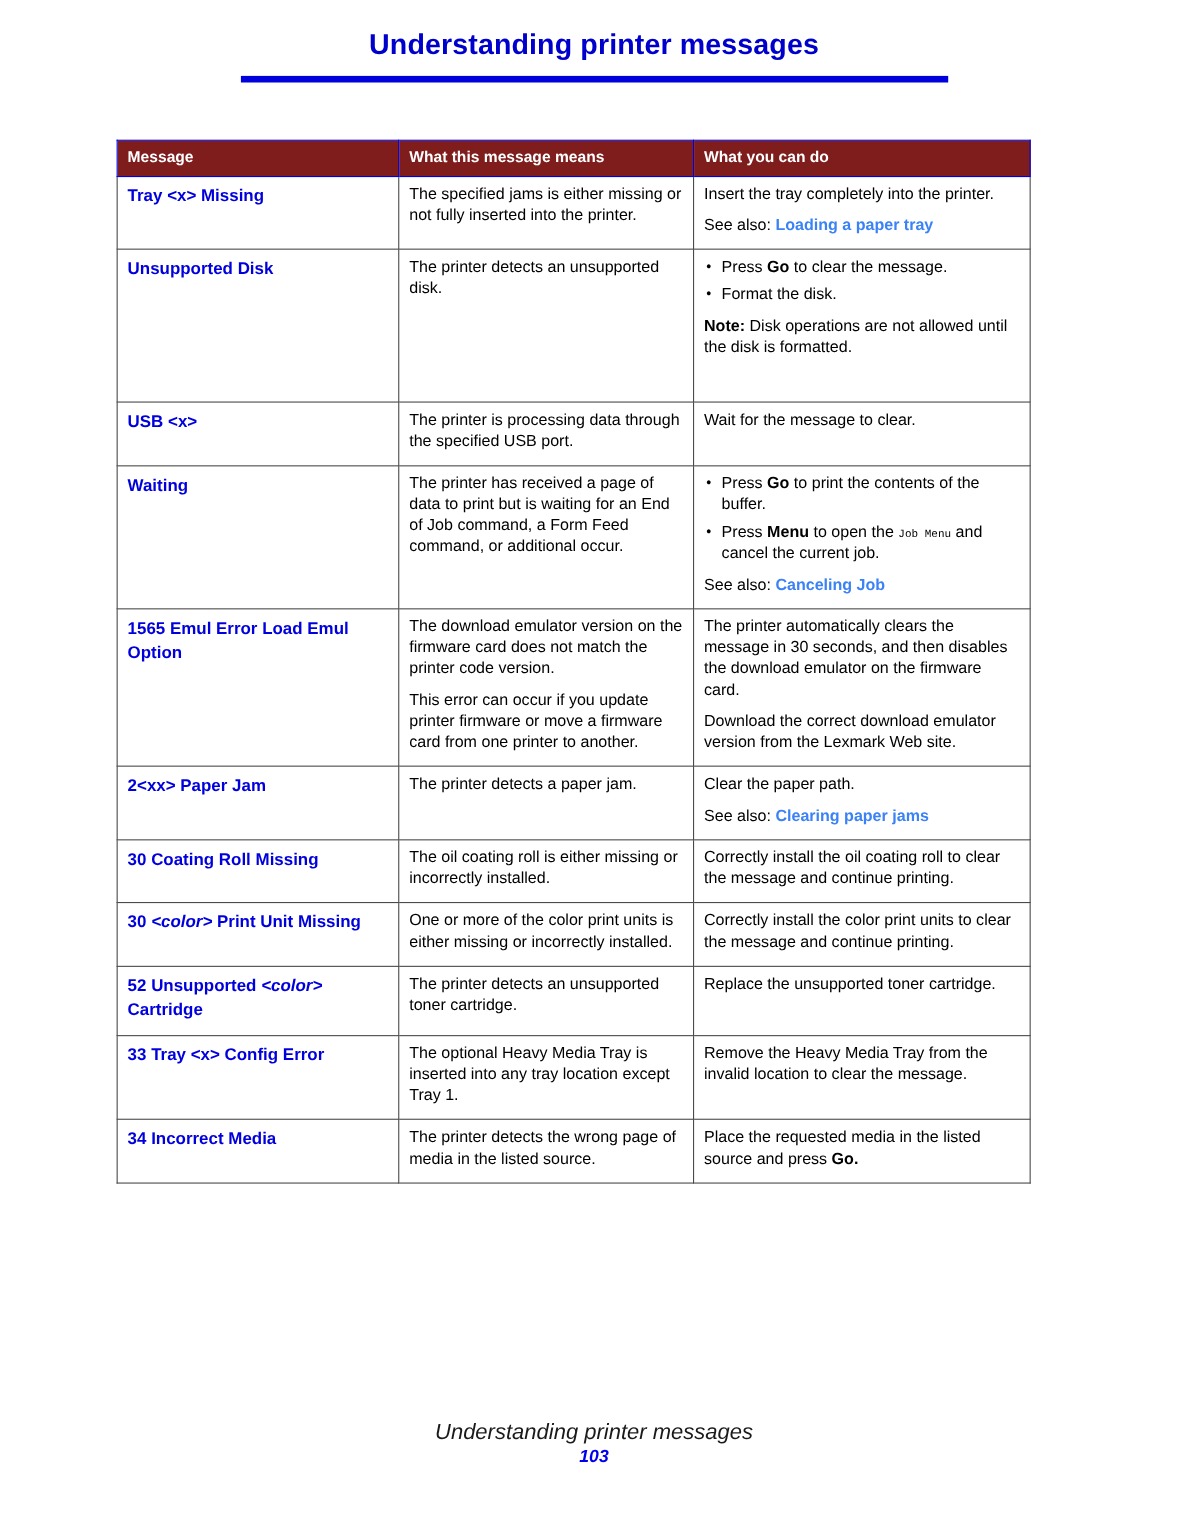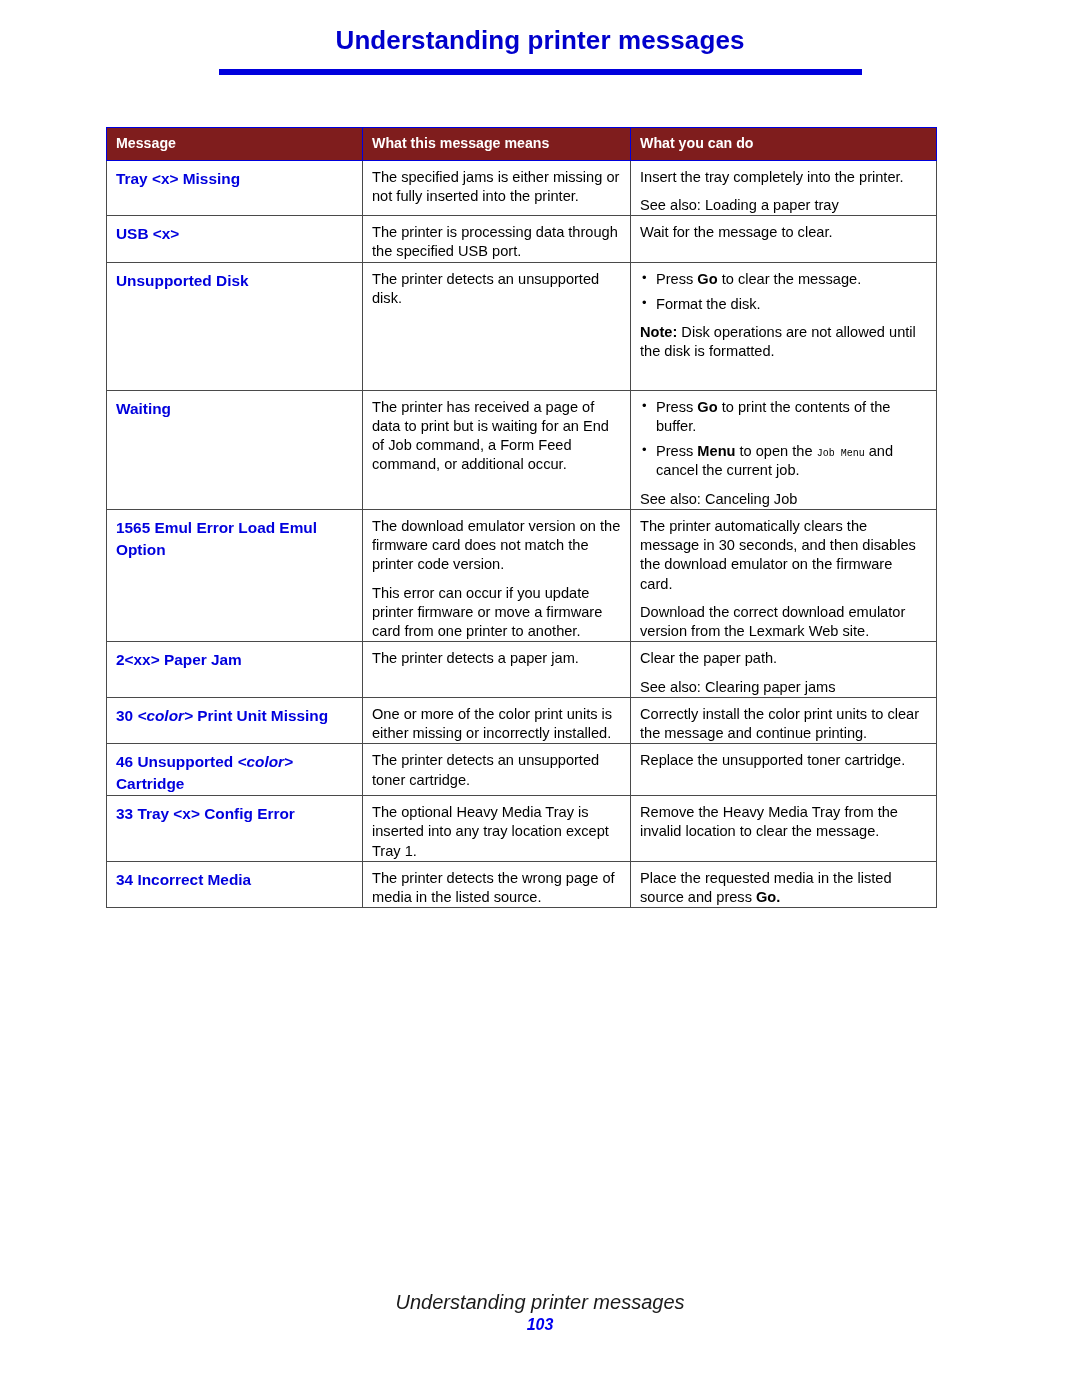--- a/index.html
+++ b/index.html
@@ -45,21 +45,21 @@
     position: absolute;
     left: 106px;
     top: 127px;
     width: 830px;
     border-collapse: collapse;
     table-layout: fixed;
   }
   .msg-table td, .msg-table th {
     border: 1px solid #4a4a4a;
     vertical-align: top;
-    padding: 7px 9px 0 9px;
+    padding: 7px 9px 11px 9px;
     font-size: 14.6px;
     line-height: 1.32;
   }
   .msg-table thead th {
     background: #7f1d1d;
     color: #ffffff;
     font-weight: bold;
     font-size: 14.2px;
     text-align: left;
     padding: 6px 9px 7px 9px;
@@ -77,22 +77,22 @@
   }
   .msg-name i { font-style: italic; }
 
   .cell p {
     margin: 0 0 9px 0;
   }
   .cell p:last-child { margin-bottom: 0; }
 
   .cell b { font-weight: bold; }
   .link {
-    color: #000000;
-    font-weight: normal;
+    color: #3b82f6;
+    font-weight: bold;
   }
   .mono {
     font-family: "Liberation Mono", "DejaVu Sans Mono", monospace;
     font-weight: normal;
     font-size: 10px;
   }
 
   ul.bullets {
     margin: 0 0 9px 0;
     padding: 0 0 0 16px;
@@ -164,49 +164,49 @@
       <td class="cell">
         <p>The specified jams is either missing or not fully inserted into the printer.</p>
       </td>
       <td class="cell">
         <p>Insert the tray completely into the printer.</p>
         <p><span>See also: </span><span class="link">Loading a paper tray</span></p>
       </td>
     </tr>
 
     <tr>
-      <td class="cell">
-        <div class="msg-name">USB &lt;x&gt;</div>
-      </td>
-      <td class="cell">
-        <p>The printer is processing data through the specified USB port.</p>
-      </td>
-      <td class="cell">
-        <p>Wait for the message to clear.</p>
-      </td>
-    </tr>
-
-    <tr>
       <td class="cell" style="height:120px">
         <div class="msg-name">Unsupported Disk</div>
       </td>
       <td class="cell">
         <p>The printer detects an unsupported disk.</p>
       </td>
       <td class="cell">
         <ul class="bullets">
           <li>Press <b>Go</b> to clear the message.</li>
           <li>Format the disk.</li>
         </ul>
         <p><b>Note:</b><span> Disk operations are not allowed until the disk is formatted.</span></p>
       </td>
     </tr>
 
     <tr>
       <td class="cell">
+        <div class="msg-name">USB &lt;x&gt;</div>
+      </td>
+      <td class="cell">
+        <p>The printer is processing data through the specified USB port.</p>
+      </td>
+      <td class="cell">
+        <p>Wait for the message to clear.</p>
+      </td>
+    </tr>
+
+    <tr>
+      <td class="cell">
         <div class="msg-name">Waiting</div>
       </td>
       <td class="cell">
         <p>The printer has received a page of data to print but is waiting for an End of Job command, a Form Feed command, or additional occur.</p>
       </td>
       <td class="cell">
         <ul class="bullets">
           <li><span>Press </span><b>Go</b><span> to print the contents of the buffer.</span></li>
           <li><span>Press </span><b>Menu</b><span> to open the </span><span class="mono">Job Menu</span><span> and cancel the current job.</span></li>
         </ul>
@@ -234,36 +234,47 @@
       </td>
       <td class="cell">
         <p>The printer detects a paper jam.</p>
       </td>
       <td class="cell">
         <p>Clear the paper path.</p>
         <p><span>See also: </span><span class="link">Clearing paper jams</span></p>
       </td>
     </tr>
 
+    <tr>
+      <td class="cell">
+        <div class="msg-name">30 Coating Roll Missing</div>
+      </td>
+      <td class="cell">
+        <p>The oil coating roll is either missing or incorrectly installed.</p>
+      </td>
+      <td class="cell">
+        <p>Correctly install the oil coating roll to clear the message and continue printing.</p>
+      </td>
+    </tr>
 
     <tr>
       <td class="cell">
         <div class="msg-name"><span>30 </span><i>&lt;color&gt;</i><span> Print Unit Missing</span></div>
       </td>
       <td class="cell">
         <p>One or more of the color print units is either missing or incorrectly installed.</p>
       </td>
       <td class="cell">
         <p>Correctly install the color print units to clear the message and continue printing.</p>
       </td>
     </tr>
 
     <tr>
       <td class="cell">
-        <div class="msg-name"><span>46 Unsupported </span><i>&lt;color&gt;</i><span> Cartridge</span></div>
+        <div class="msg-name"><span>52 Unsupported </span><i>&lt;color&gt;</i><span> Cartridge</span></div>
       </td>
       <td class="cell">
         <p>The printer detects an unsupported toner cartridge.</p>
       </td>
       <td class="cell">
         <p>Replace the unsupported toner cartridge.</p>
       </td>
     </tr>
 
     <tr>

